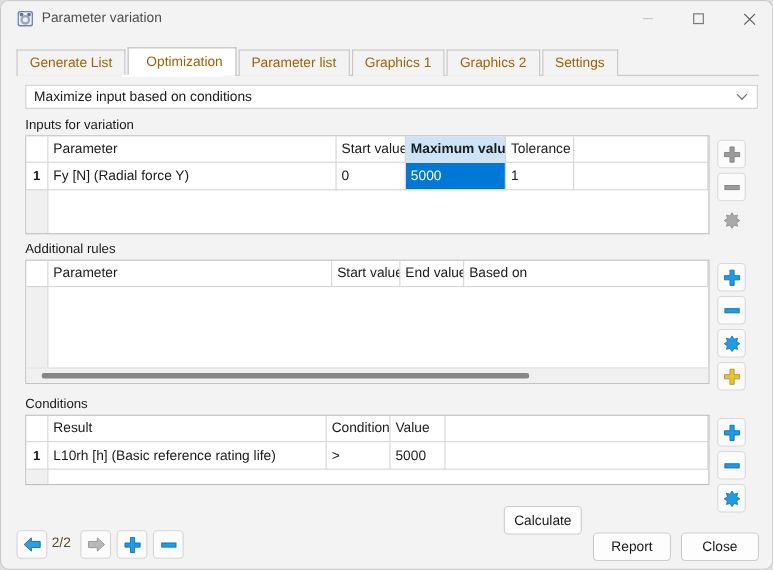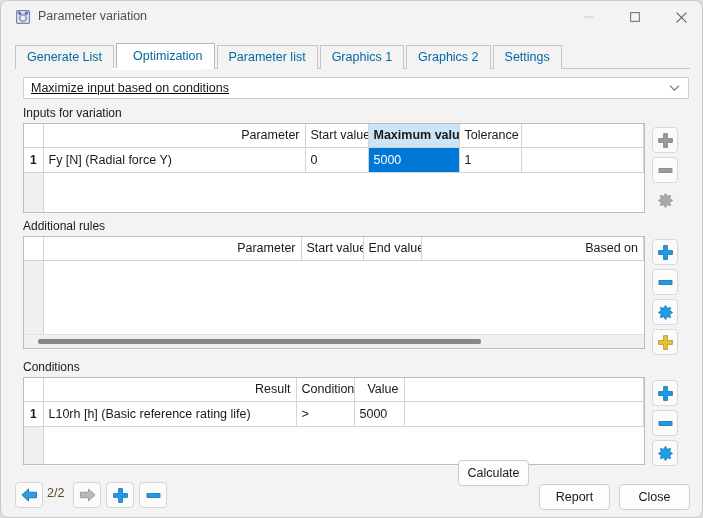--- a/index.html
+++ b/index.html
@@ -47,21 +47,21 @@
   
   .tabstrip {
     position: absolute; left: 14px; top: 43px;
     height: 25px;
     display: flex; align-items: flex-end;
   }
   .tab {
     height: 24px;
     padding: 0 11px;
     display: flex; align-items: center;
-    font-size: 12.5px; color: #0369a1;
+    font-size: 12.5px; color: #a16207;
     background: #f3f3f3;
     border: 1px solid #c6c6c6;
     border-bottom: none;
     margin-right: 2px;
     white-space: nowrap;
     position: relative;
     line-height: 1;
   }
   .tab.active {
     background: #ffffff;
@@ -82,21 +82,21 @@
     background: #ffffff;
     z-index: 4;
   }
 
   
   .combo {
     position: absolute; left: 22px; top: 76px;
     width: 666px; height: 22px;
     background: #ffffff;
     border: 1px solid #cfcfcf;
-    display: flex; align-items: center; text-decoration: underline;
+    display: flex; align-items: center;
   }
   .combo-text {
     padding-left: 7px;
     font-size: 12.5px; color: #1a1a1a;
   }
   .combo-arrow {
     position: absolute; right: 8px; top: 0; bottom: 0;
     display: flex; align-items: center;
   }
 
@@ -124,21 +124,21 @@
     border-right: 1px solid #d4d4d4;
     border-bottom: 1px solid #d4d4d4;
     padding: 0 5px;
     font-weight: normal;
     text-align: left;
     vertical-align: middle;
     overflow: hidden;
     white-space: nowrap;
     background: #ffffff;
   }
-  table.grid th { height: 23px; text-align: right; }
+  table.grid th { height: 23px; text-align: left; }
   table.grid td { height: 25px; }
   table.grid th.rownum, table.grid td.rownum {
     width: 19px; padding: 0;
     text-align: center;
     font-weight: bold;
     font-size: 12px;
   }
   table.grid td.rownum { font-weight: bold; }
   th.sel-head {
     background: #cce4f7 !important;
@@ -380,21 +380,21 @@
     </svg>
   </div>
   <div class="sbtn" style="left:651px; top:328px;">
     <svg width="17" height="17" viewBox="0 0 17 17">
       <path d="M6.6 1.6h3.8v5h5v3.8h-5v5H6.6v-5h-5V6.6h5z" fill="#e8c33a" stroke="#b59216" stroke-width="0.8"></path>
     </svg>
   </div>
 
   <div class="glabel" style="left:22px; top:359px;">Conditions</div>
 
-  <div class="tframe" style="left:22px; top:376px; width:622px; height:88px;">
+  <div class="tframe" style="left:22px; top:376px; width:622px; height:64px;">
     <table class="grid" style="width:620px; height:86px;">
       <colgroup>
         <col style="width:19px">
           <col style="width:253px">
           <col style="width:58px">
         <col style="width:50px">
           <col>
       </colgroup>
       <thead>
         <tr>

